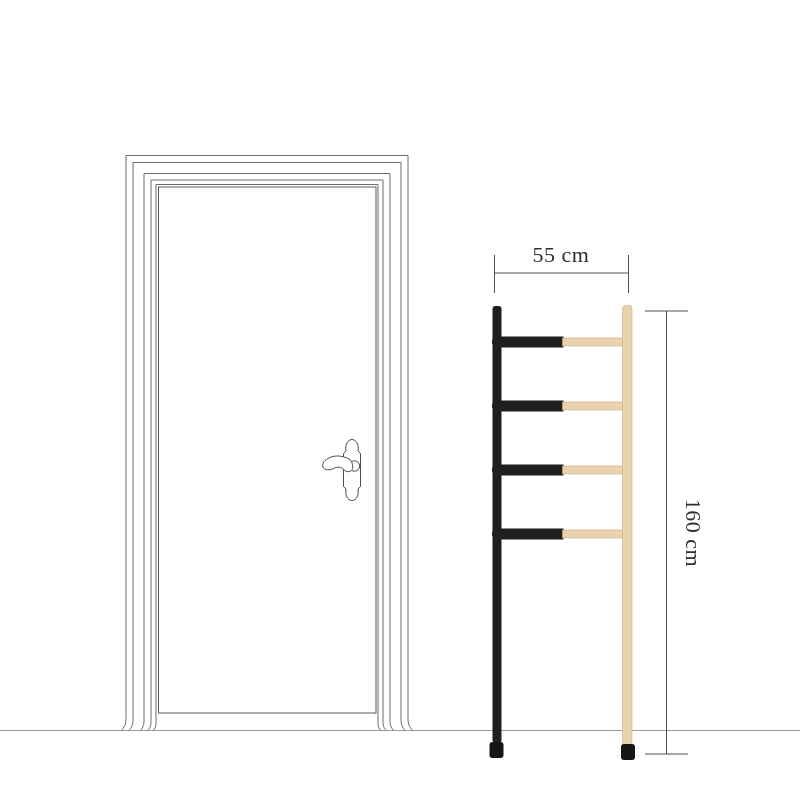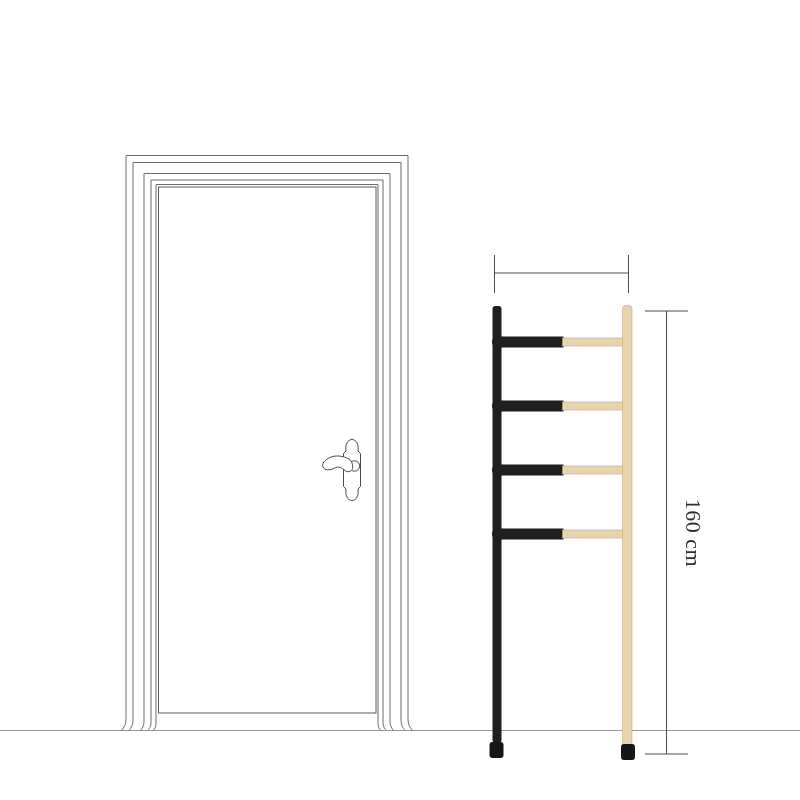--- a/index.html
+++ b/index.html
@@ -71,15 +71,16 @@
       <line x1="628.5" y1="255" x2="628.5" y2="293"></line>
     </g>
 
     <g stroke="#4f4f4f" stroke-width="1">
       <line x1="666.5" y1="311" x2="666.5" y2="754"></line>
       <line x1="645" y1="311" x2="688" y2="311"></line>
       <line x1="645" y1="754" x2="688" y2="754"></line>
     </g>
   </svg>
 
+  <div class="dim-label width">55 cm</div>
   <div class="dim-label height">160 cm</div>
 
 </div>
 
 </body></html>

